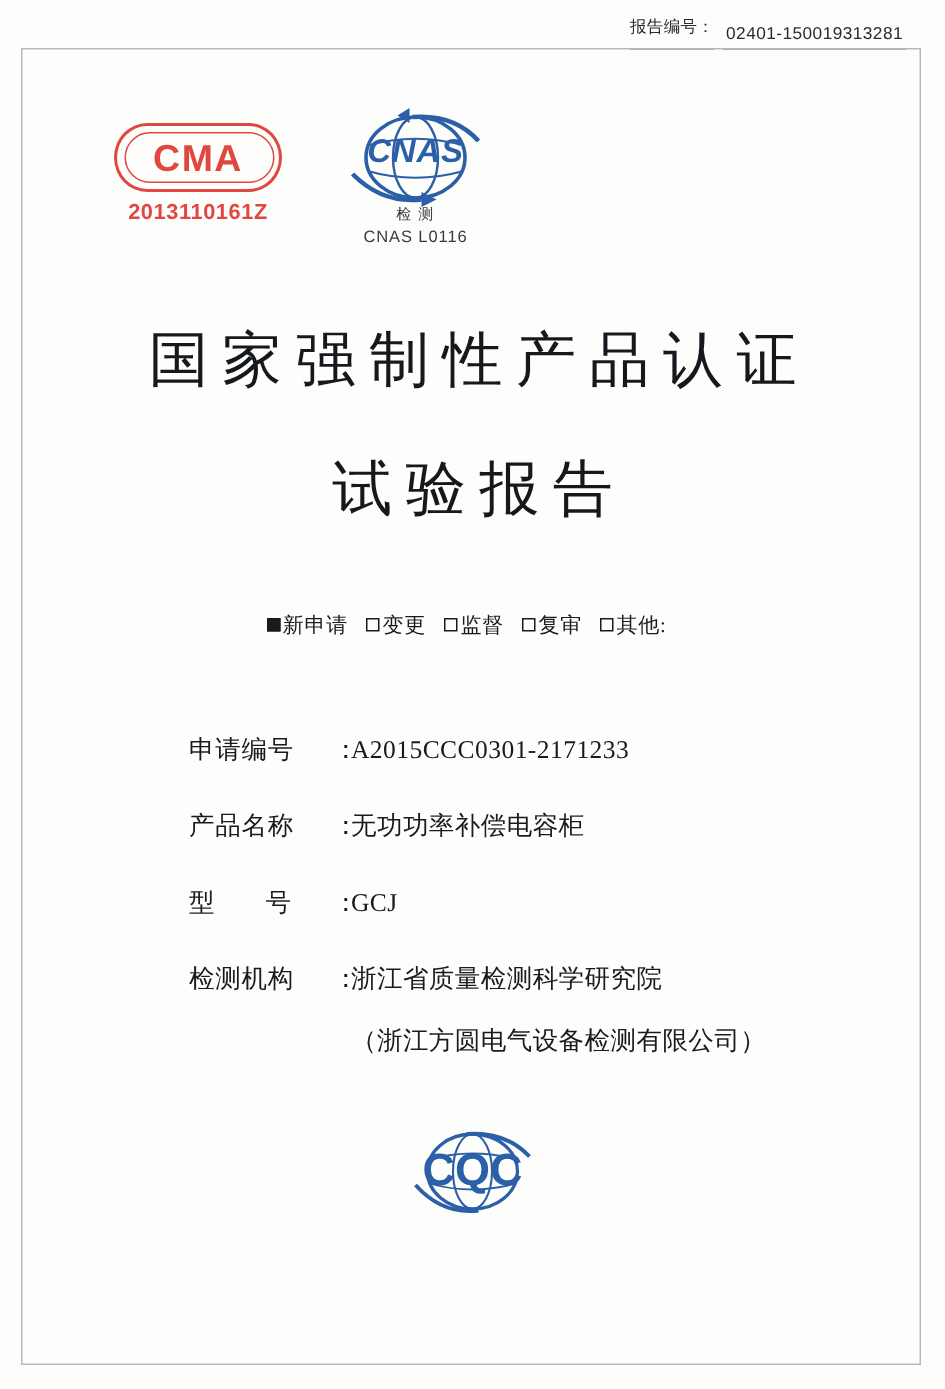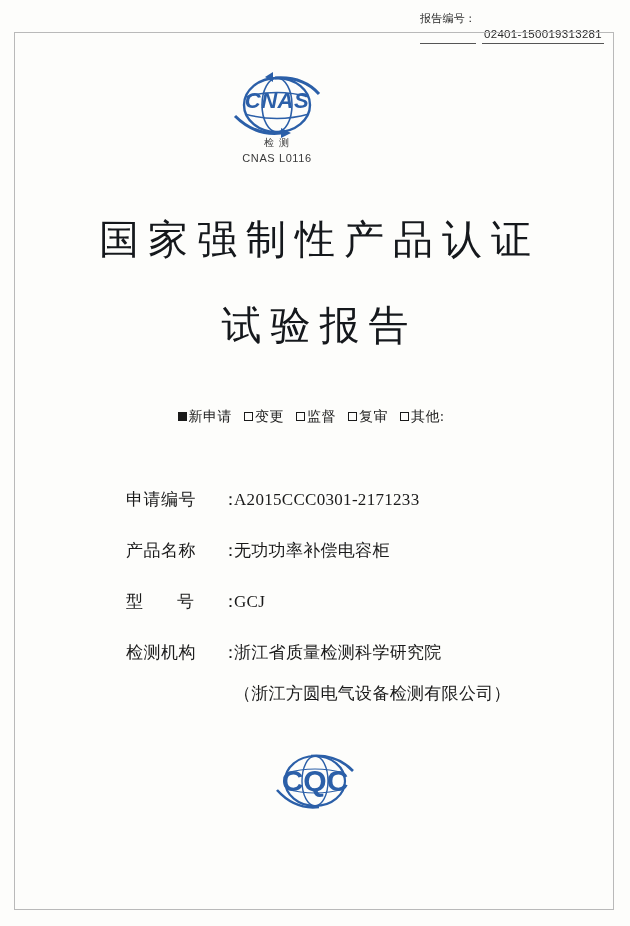--- a/index.html
+++ b/index.html
@@ -31,21 +31,21 @@
     align-items: flex-end;
     gap: 6px;
     font-size: 11.5px;
     color: #2a2a2a;
     letter-spacing: 0.2px;
   }
   .report-no-label {
     font-family: "Liberation Sans", sans-serif;
     font-size: 11px;
     border-bottom: 1px solid #555;
-    padding-bottom: 18px;
+    padding-bottom: 7px;
     line-height: 1.2;
     margin-left: 36px;
   }
   .report-no-value {
     font-family: "Liberation Sans", sans-serif;
     font-size: 11.5px;
     border-bottom: 1px solid #555;
     padding: 0 2px 1px 2px;
     line-height: 1.2;
     letter-spacing: 0.3px;
@@ -276,20 +276,26 @@
 
   <div class="report-no-wrap">
     <span class="report-no-label">报告编号：</span>
     <span class="report-no-value">02401-150019313281</span>
   </div>
 
   <div class="doc-border"></div>
 
   <div class="marks">
 
+    <div class="cma">
+      <div class="cma-badge">
+        <div class="cma-text">CMA</div>
+      </div>
+      <div class="cma-code">2013110161Z</div>
+    </div>
 
     <div class="cnas">
       <div class="cnas-globe">
         <svg width="104" height="66" viewBox="0 0 104 66">
           <ellipse cx="52" cy="33" rx="33" ry="27" fill="none" stroke="#2b5fa8" stroke-width="2.4"></ellipse>
           <ellipse cx="52" cy="33" rx="15" ry="27" fill="none" stroke="#2b5fa8" stroke-width="1.6"></ellipse>
           <path d="M20 25 Q52 16 84 25" fill="none" stroke="#2b5fa8" stroke-width="1.4"></path>
           <path d="M20 42 Q52 51 84 42" fill="none" stroke="#2b5fa8" stroke-width="1.4"></path>
           <path d="M10 44 Q30 64 56 61" fill="none" stroke="#2b5fa8" stroke-width="3"></path>
           <path d="M94 22 Q78 4 50 6" fill="none" stroke="#2b5fa8" stroke-width="3"></path>

